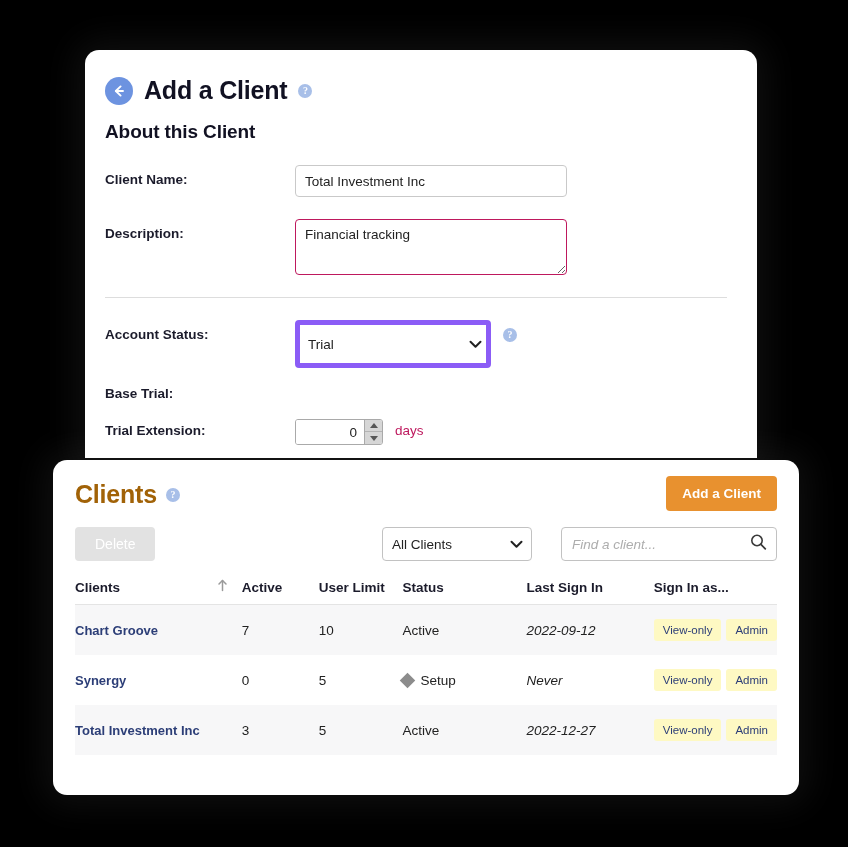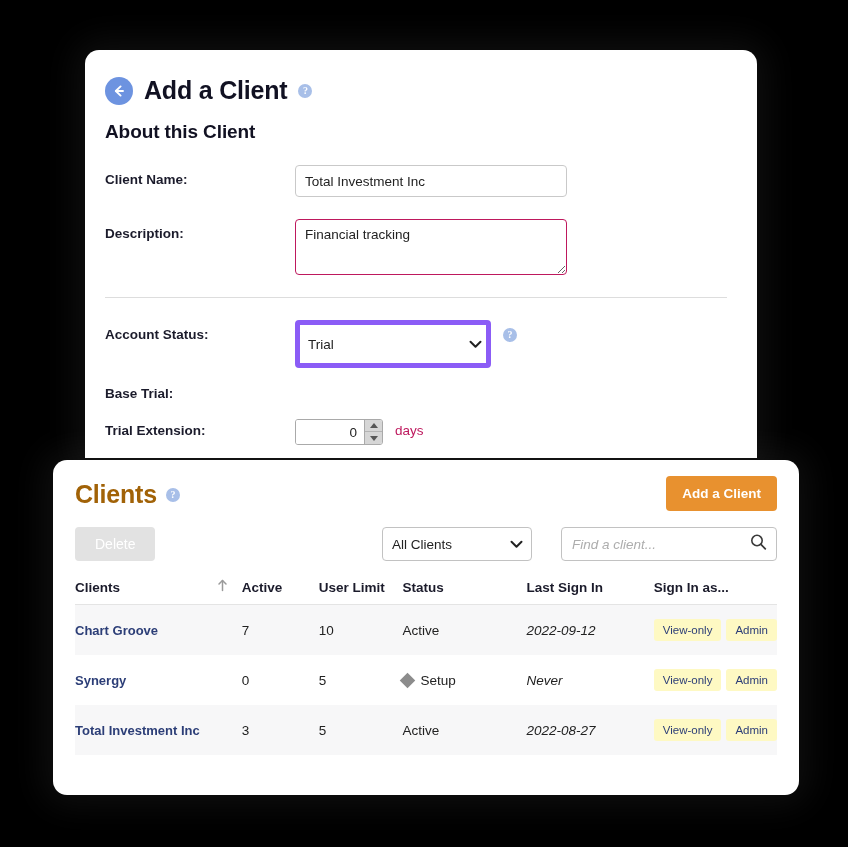--- a/index.html
+++ b/index.html
@@ -448,21 +448,21 @@
             <td class="client-cell">
               <a>Total Investment Inc</a>
             </td>
             <td>3</td>
             <td>5</td>
             <td>
               <span class="status-cell">
                 <span>Active</span>
               </span>
             </td>
-            <td class="date-cell">2022-08-27</td>
+            <td class="date-cell">2022-12-27</td>
             <td>
               <span class="signin-btns">
                 <button class="pill-btn">View-only</button>
                 <button class="pill-btn">Admin</button>
               </span>
             </td>
           </tr>
         </tbody>
       </table>
 

